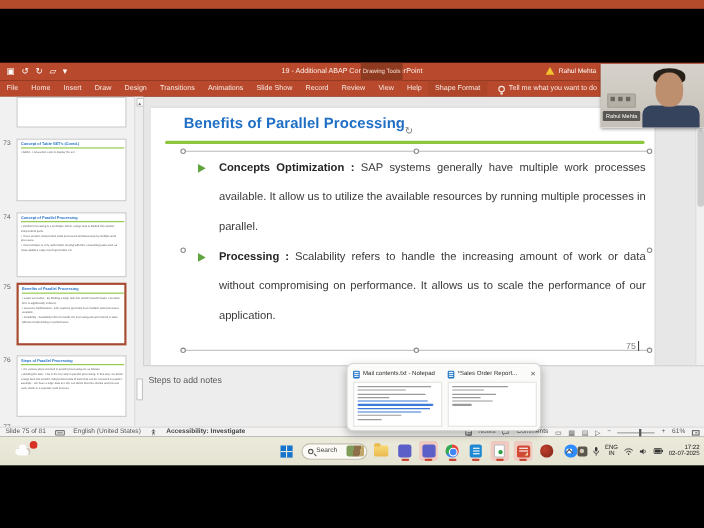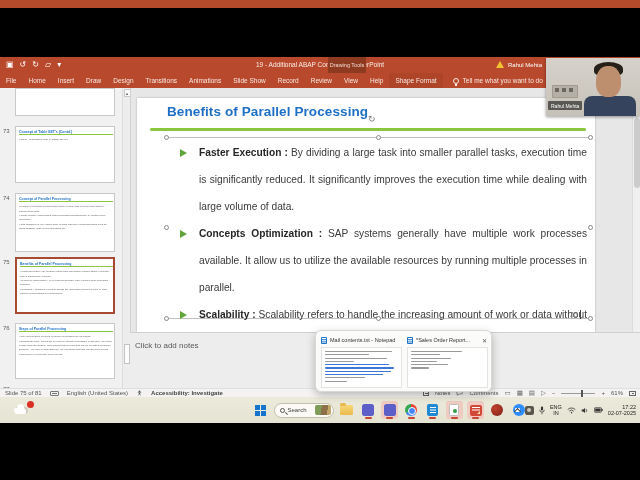--- a/index.html
+++ b/index.html
@@ -245,33 +245,32 @@
     <div class="tb-border-b"></div>
     <div class="handle" style="left:27px;top:37px;"></div>
     <div class="handle" style="left:239px;top:37px;"></div>
     <div class="handle" style="left:451px;top:37px;"></div>
     <div class="handle" style="left:27px;top:127px;"></div>
     <div class="handle" style="left:451px;top:127px;"></div>
     <div class="handle" style="left:27px;top:218px;"></div>
     <div class="handle" style="left:239px;top:218px;"></div>
     <div class="handle" style="left:451px;top:218px;"></div>
     <div class="bullets" id="bullets">
-        <p class="bullet"><span class="bh">Faster Execution : </span>By dividing a large task into smaller parallel tasks, execution time is significantly reduced. It significantly improves the execution time while dealing with large volume of data.</p>
         <p class="bullet"><span class="bh">Concepts Optimization : </span>SAP systems generally have multiple work processes available. It allow us to utilize the available resources by running multiple processes in parallel.</p>
-        <p class="bullet"><span class="bh">Scalability : </span>Scalability refers to handle the increasing amount of work or data without compromising on performance. It allows us to scale the performance of our application.</p>
+        <p class="bullet"><span class="bh">Processing : </span>Scalability refers to handle the increasing amount of work or data without compromising on performance. It allows us to scale the performance of our application.</p>
       </div>
     <div class="pagenum"><span>75</span><i></i></div>
   </div>
 
   <div class="abs content-scroll">
     <div class="cscroll-thumb"></div>
   </div>
 
   <div class="abs notes">
-    <div class="notes-text">Click to add notes</div>
+    <div class="notes-text">Steps to add notes</div>
   </div>
 
   <div class="abs statusbar">
     <div class="sb-left">
       <span>Slide 75 of 81</span>
       <span class="kbd-ic"></span>
       <span>English (United States)</span>
       <svg width="7" height="7" viewBox="0 0 10 10">
           <circle cx="5" cy="2" r="1.4" fill="#555"></circle>
           <path d="M1.5 3.6 L8.5 3.6 L5.8 4.6 L6.8 9 L5 5.8 L3.2 9 L4.2 4.6 Z" fill="#555"></path>

